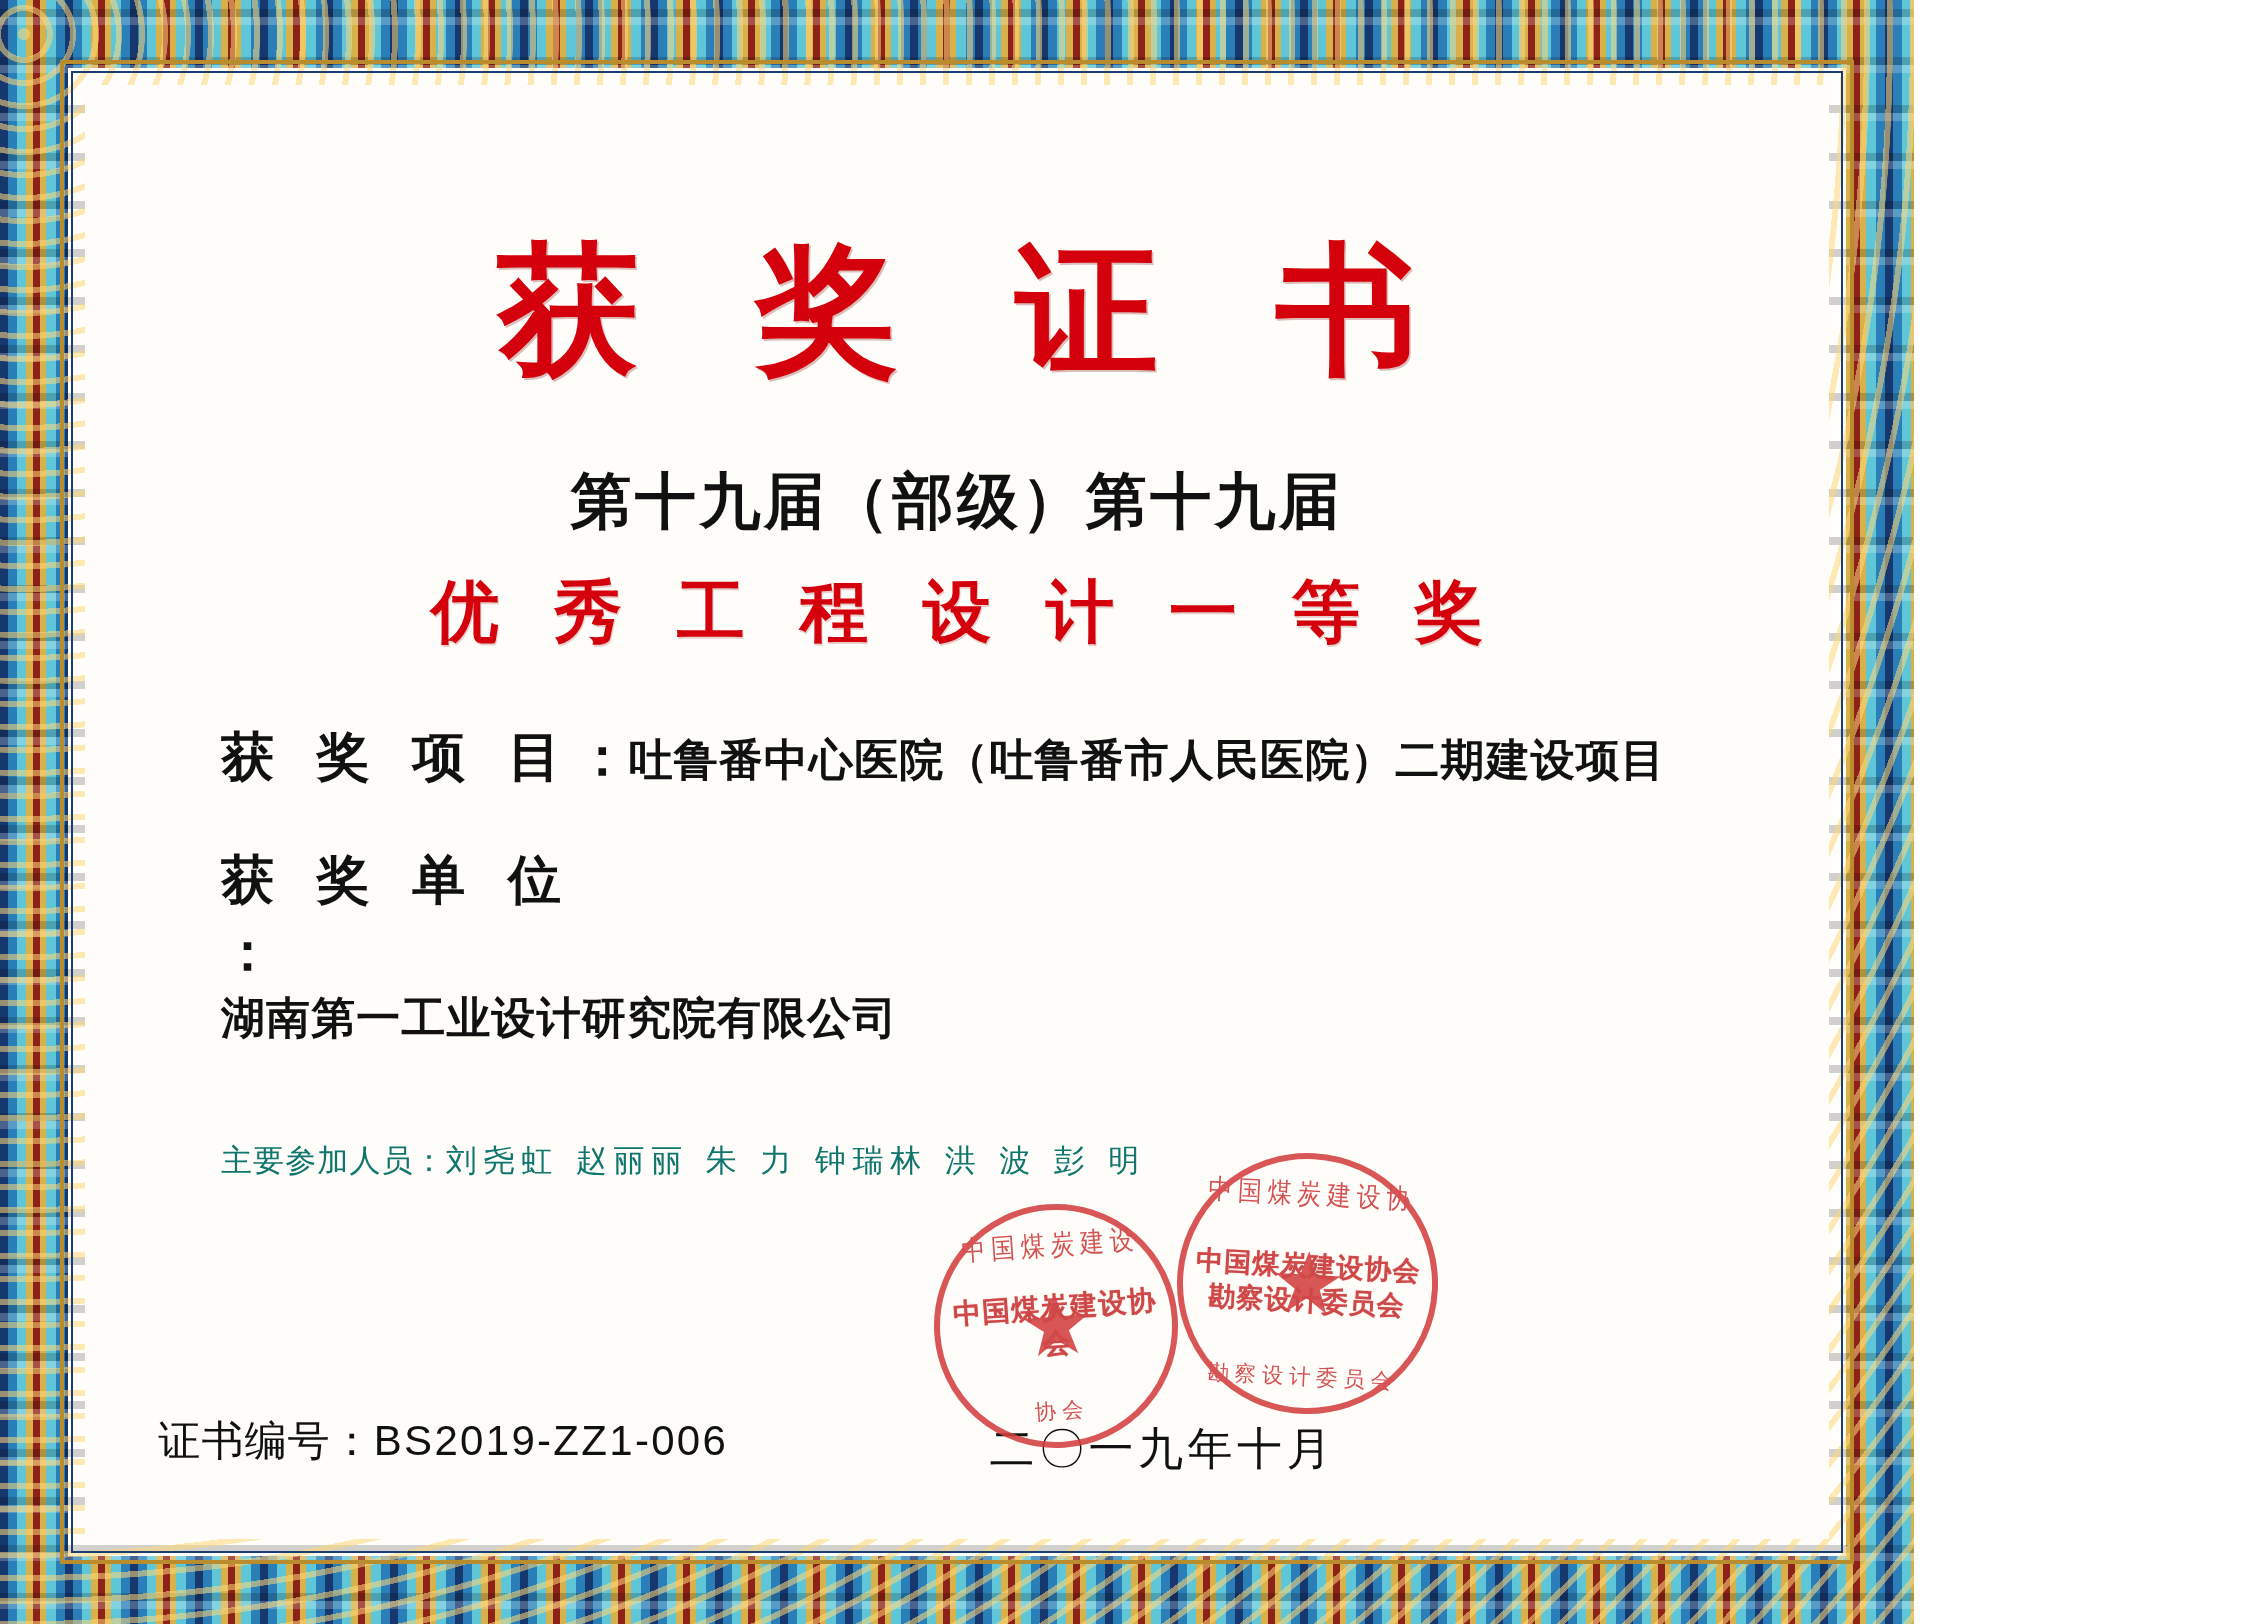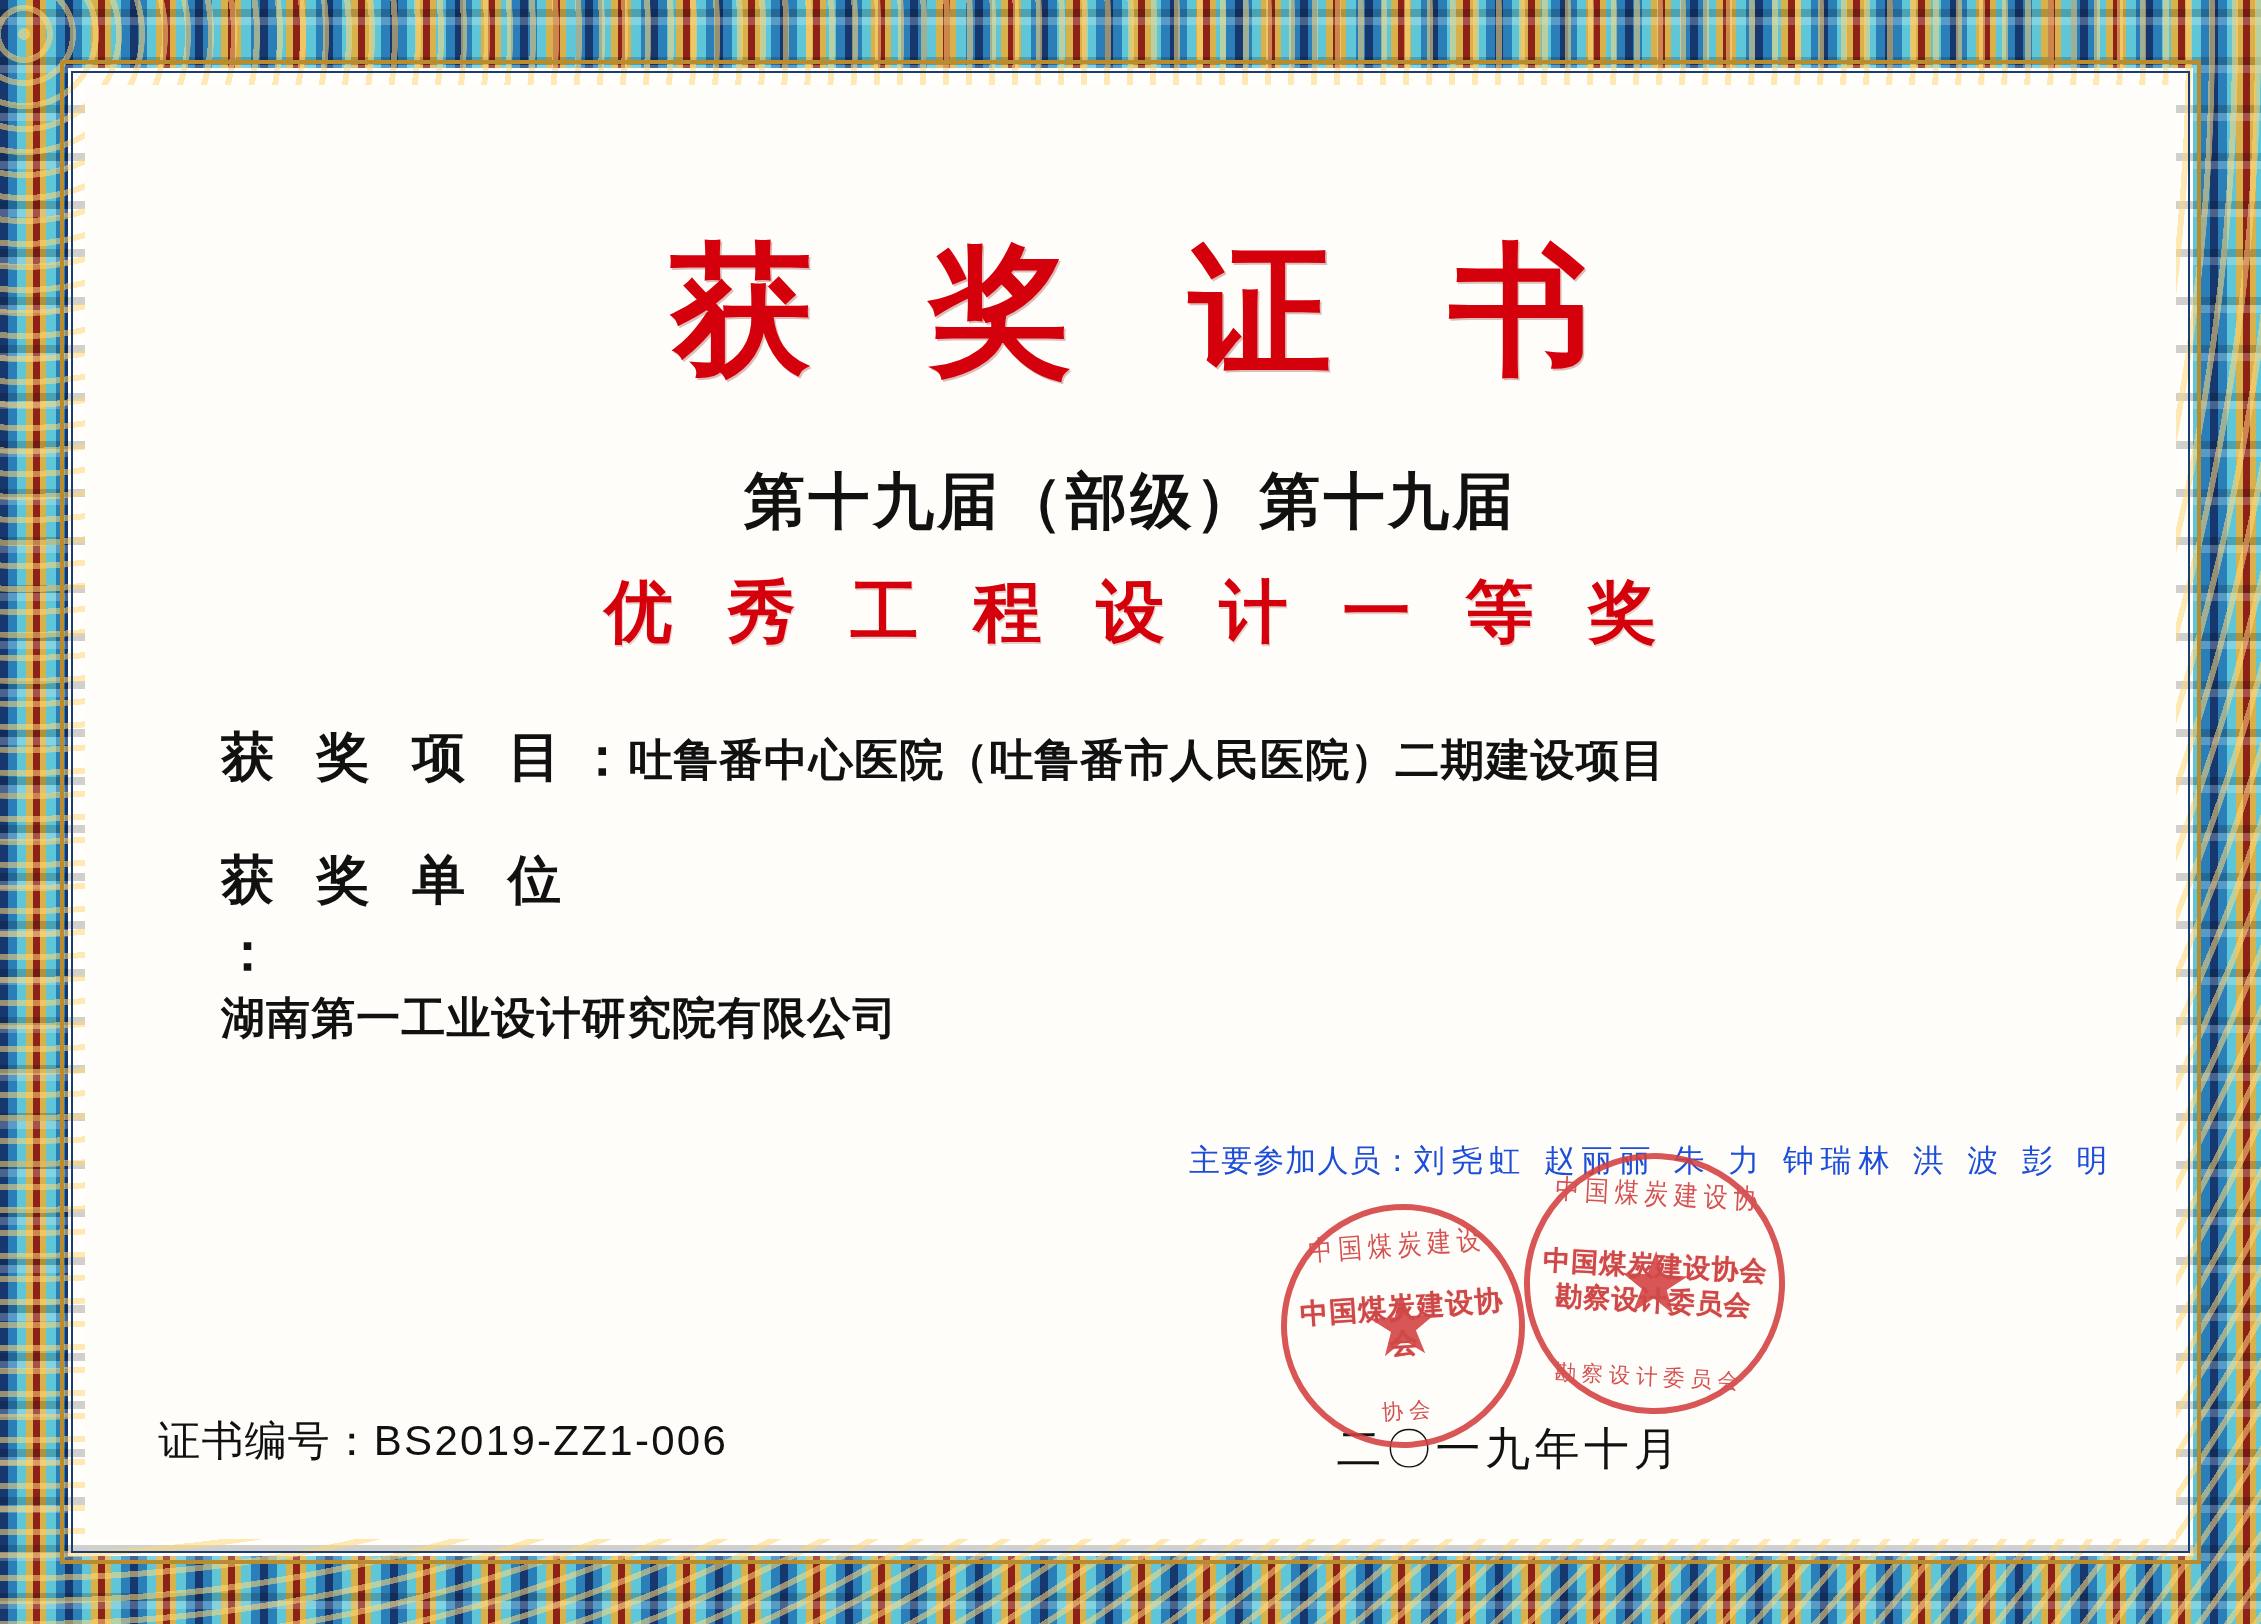--- a/index.html
+++ b/index.html
@@ -10,21 +10,21 @@
   body {
     width: 2261px;
     height: 1624px;
     font-family: "Liberation Serif", serif;
     overflow: hidden;
   }
 
   
   .certificate {
     position: relative;
-    width: 2261px;
+    width: 1914px;
     height: 1624px;
     box-sizing: border-box;
     background: #fdfdfb;
   }
 
   
   .border-frame {
     position: absolute;
     inset: 0;
     box-sizing: border-box;
@@ -161,25 +161,24 @@
     color: #111111;
     font-size: 44px;
     font-weight: bold;
     letter-spacing: 1.1px;
     white-space: nowrap;
   }
 
   .participants {
     margin-top: 85px;
     padding-left: 74px;
-    color: #1d4ed8;
+    color: #0f766e;
     font-size: 31px;
     line-height: 1.75;
     font-family: "DejaVu Serif", "Liberation Serif", serif;
-    text-align: right;
   }
   .participants .plabel {
     letter-spacing: 1.1px;
     font-weight: normal;
   }
   .participants .pnames {
     letter-spacing: 6.8px;
   }
   .participants .prow2 {
     padding-left: 170px;

